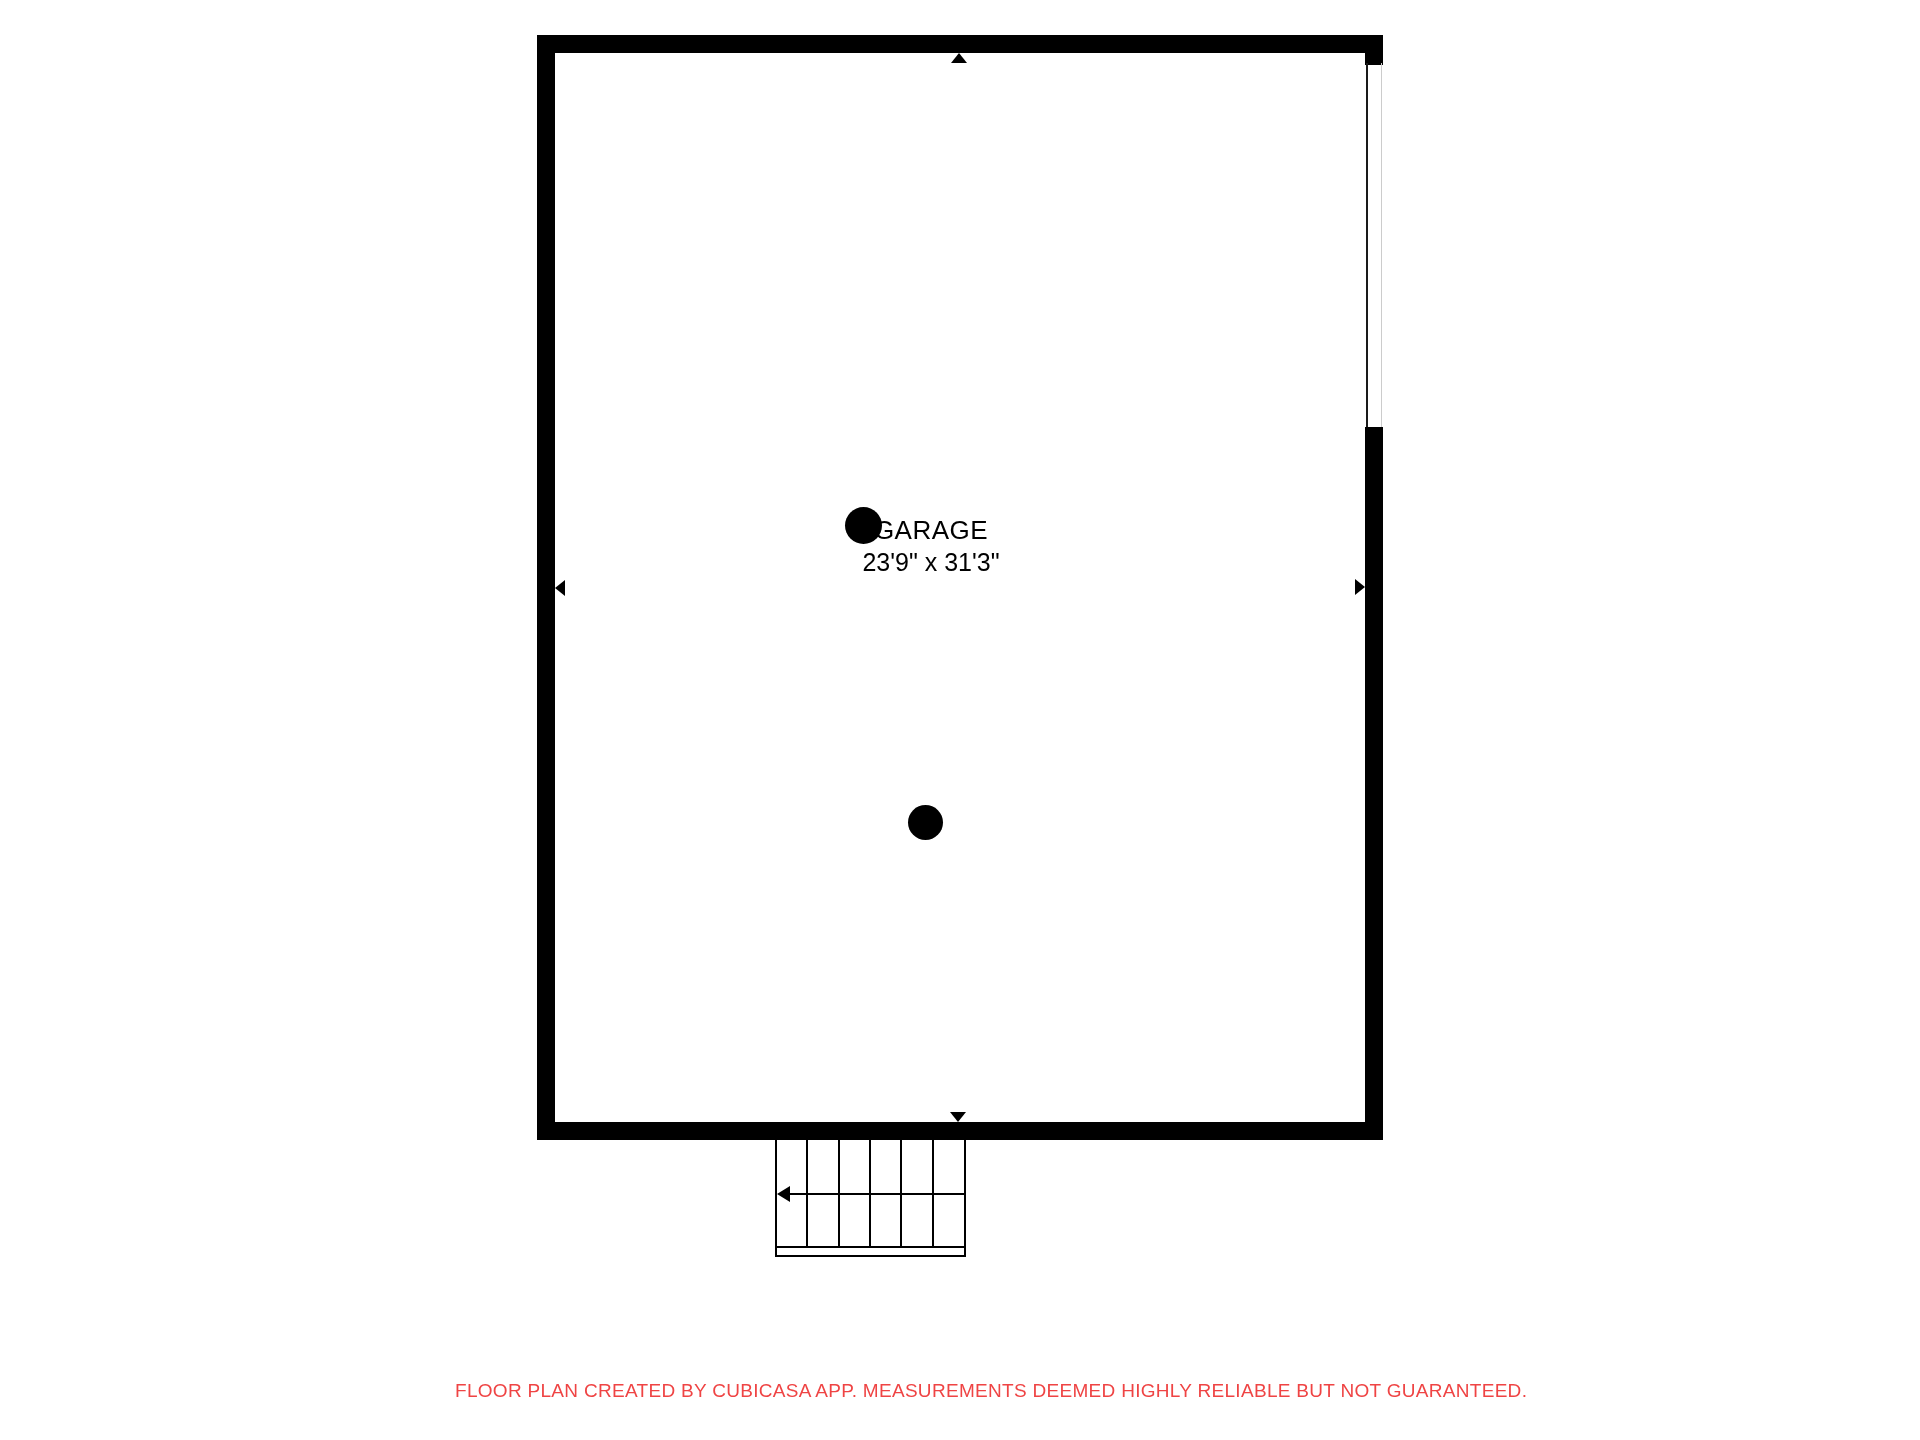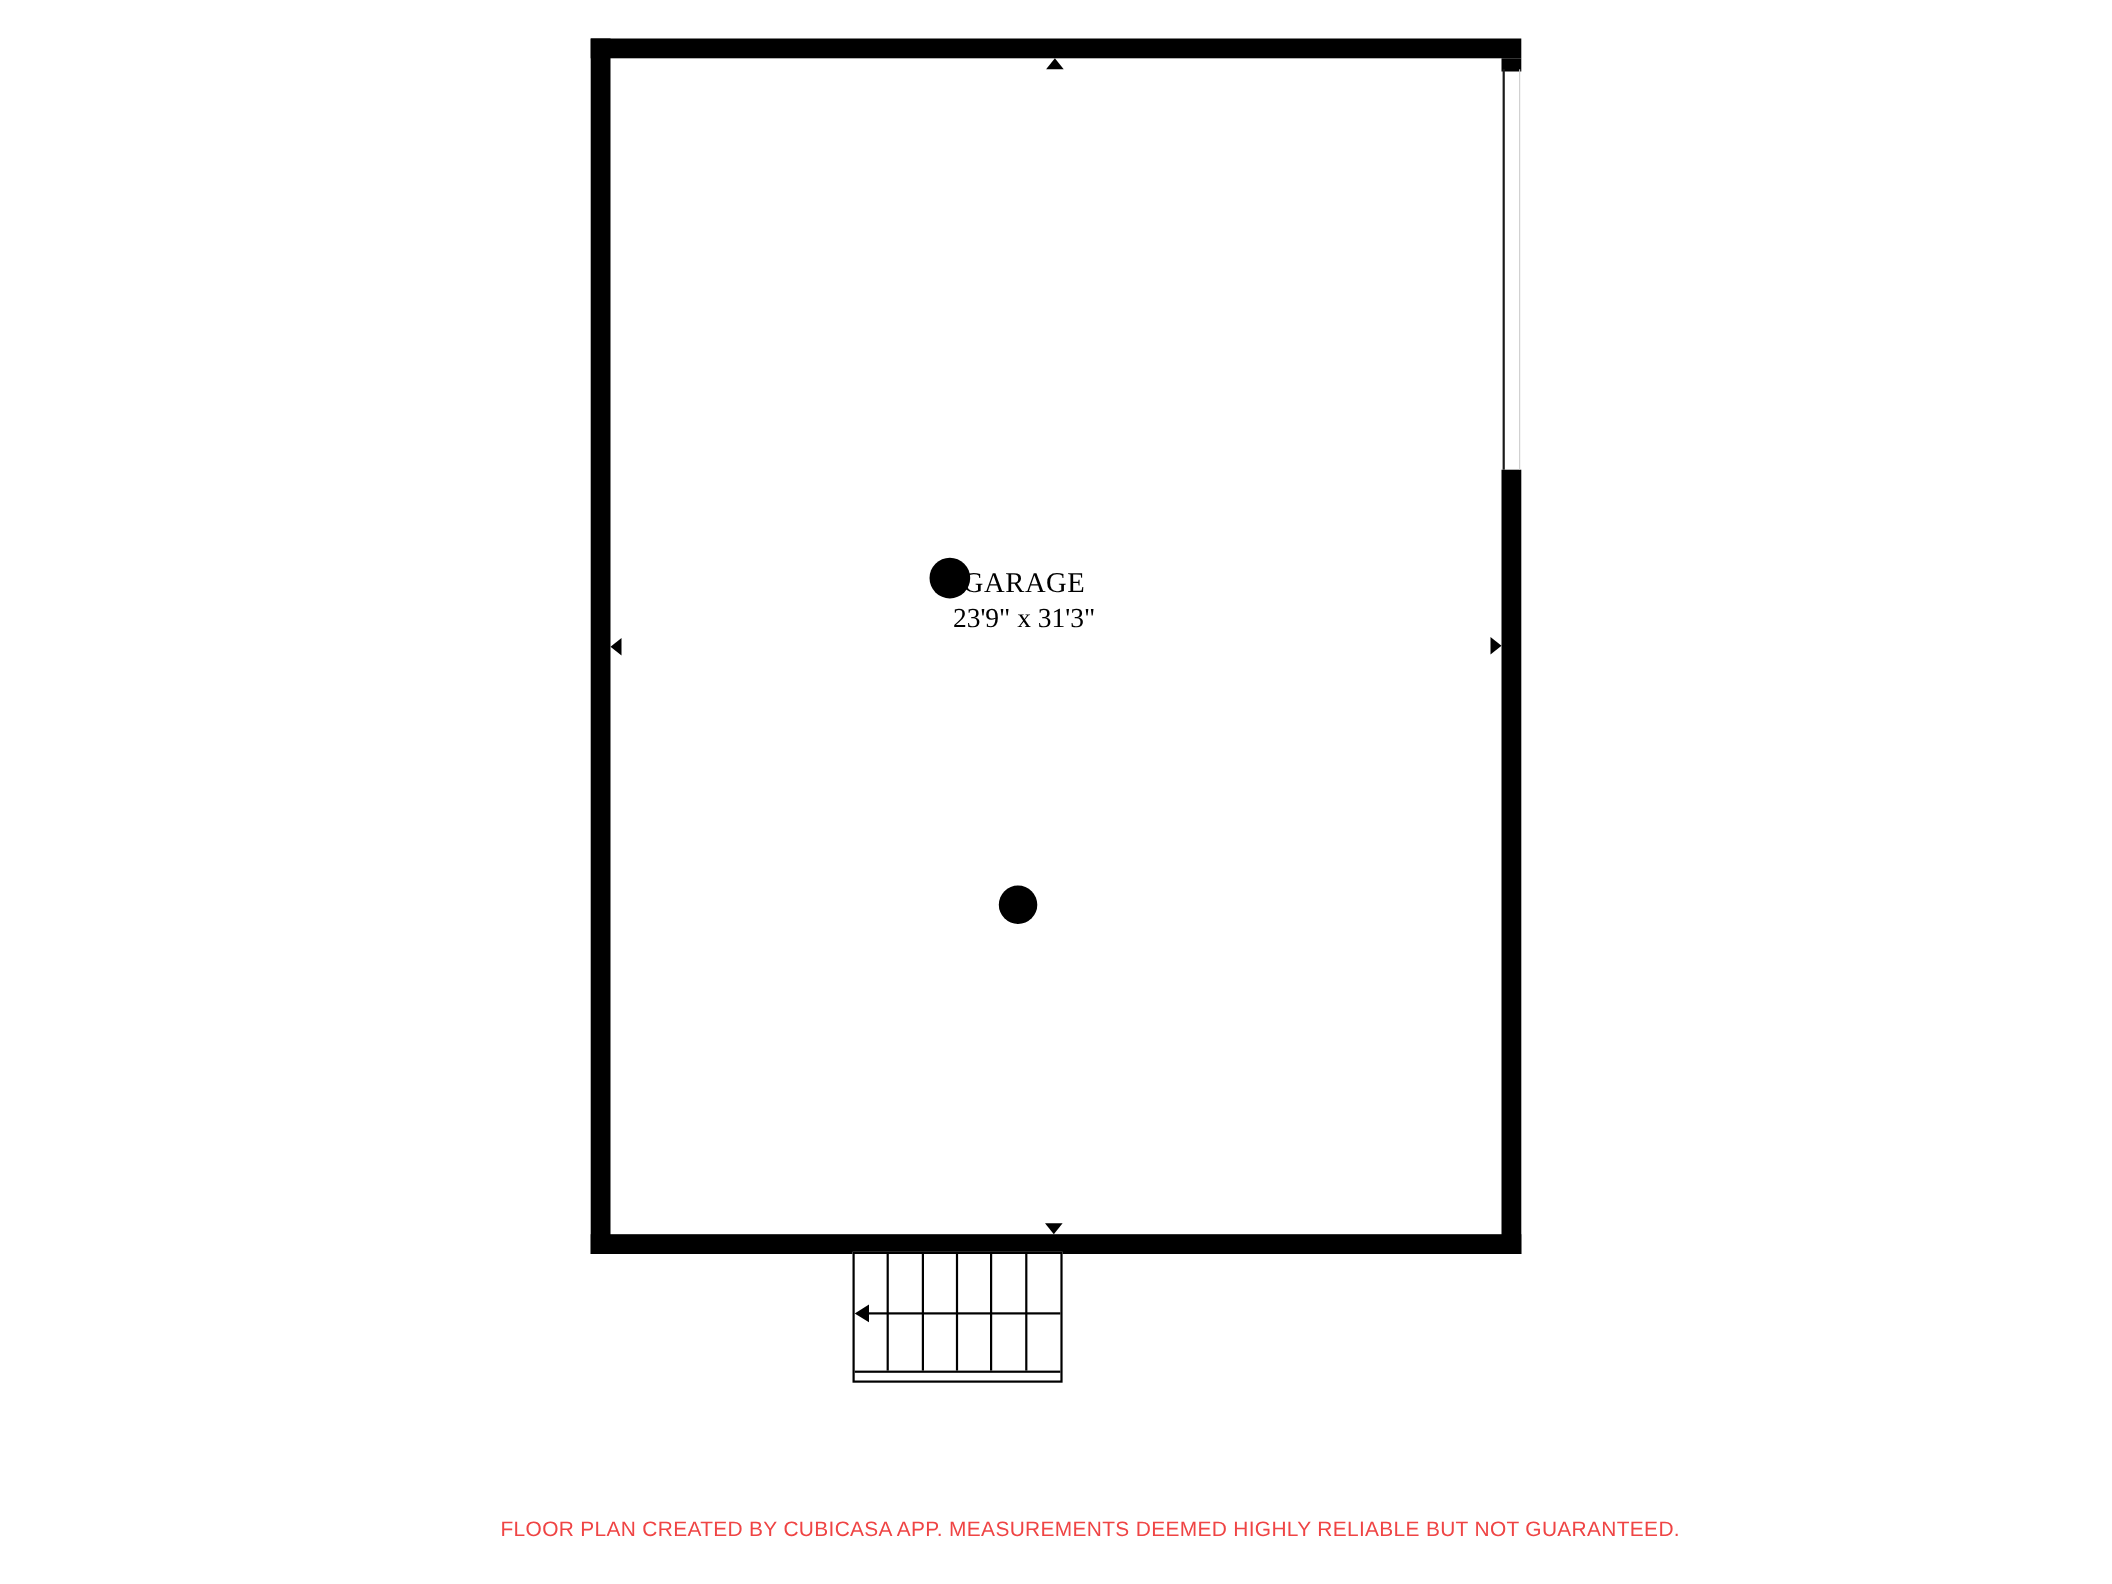--- a/index.html
+++ b/index.html
@@ -22,21 +22,21 @@
   .tri{position:absolute;width:0;height:0;}
   #arrow-top{left:951px;top:53px;border-left:8px solid transparent;border-right:8px solid transparent;border-bottom:10px solid #000;}
   #arrow-bottom{left:950px;top:1112px;border-left:8px solid transparent;border-right:8px solid transparent;border-top:10px solid #000;}
   #arrow-left{left:555px;top:580px;border-top:8px solid transparent;border-bottom:8px solid transparent;border-right:10px solid #000;}
   #arrow-right{left:1355px;top:579px;border-top:8px solid transparent;border-bottom:8px solid transparent;border-left:10px solid #000;}
   
   .dot{position:absolute;background:#000;border-radius:50%;}
   #camera-dot-1{left:845px;top:507px;width:37px;height:37px;}
   #camera-dot-2{left:908px;top:805px;width:35px;height:35px;}
   
-  #room-label-group{left:781px;top:514px;width:300px;text-align:center;color:#000;font-family:Liberation Serif, serif;}
+  #room-label-group{left:781px;top:514px;width:300px;text-align:center;color:#000;}
   #room-name{display:block;font-size:26px;line-height:32px;letter-spacing:0.5px;}
   #room-dims{display:block;font-size:25px;line-height:33px;}
   
   #stairs{left:775px;top:1138px;width:191px;height:119px;border:2px solid #000;box-sizing:border-box;background:#fff;}
   .tread{position:absolute;top:0;width:2px;height:106px;background:#000;}
   #tread-1{left:29px;} #tread-2{left:61px;} #tread-3{left:92px;} #tread-4{left:123px;} #tread-5{left:155px;}
   #stairs-band{position:absolute;left:0;top:106px;width:187px;height:2px;background:#000;}
   #walk-line{position:absolute;left:11px;top:53px;width:176px;height:2px;background:#000;}
   #walk-arrow{position:absolute;left:0;top:46px;width:0;height:0;
     border-top:8px solid transparent;border-bottom:8px solid transparent;border-right:13px solid #000;}

